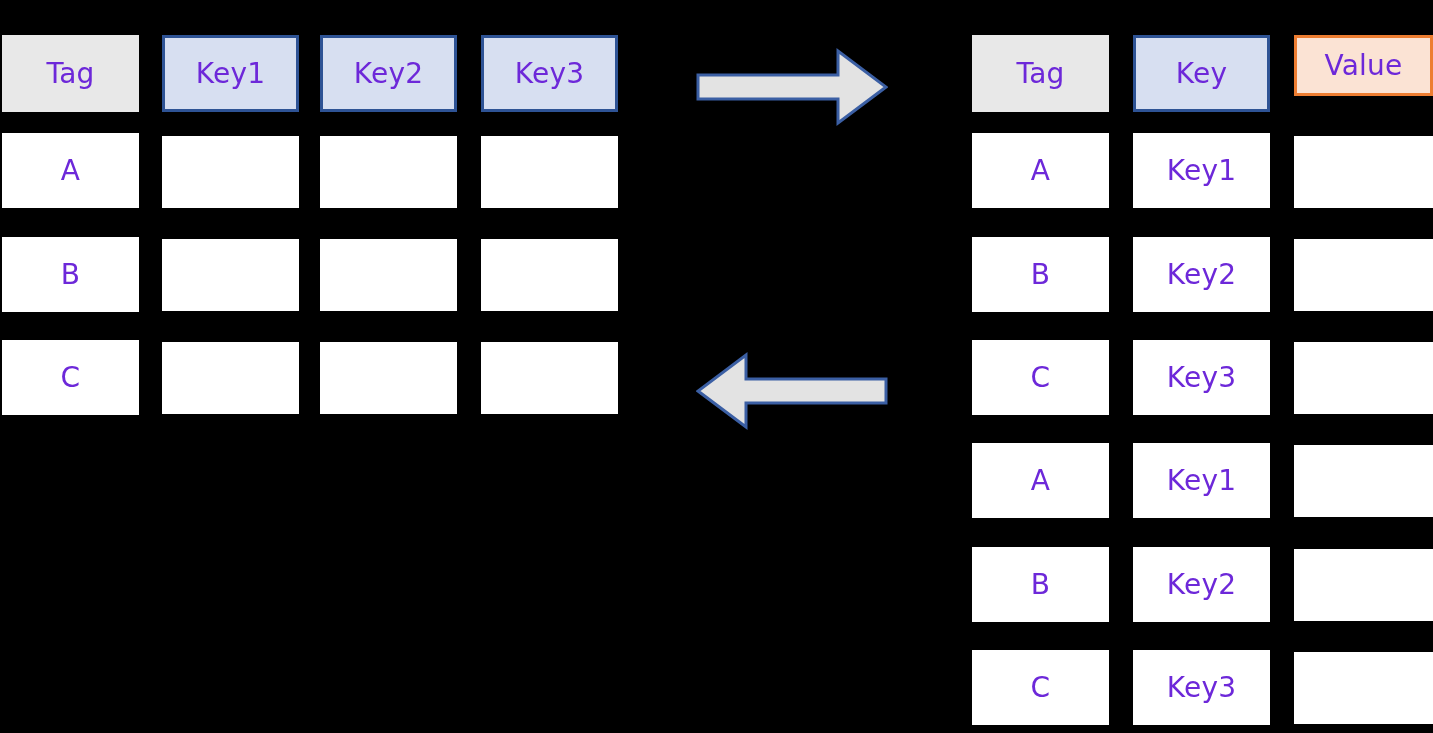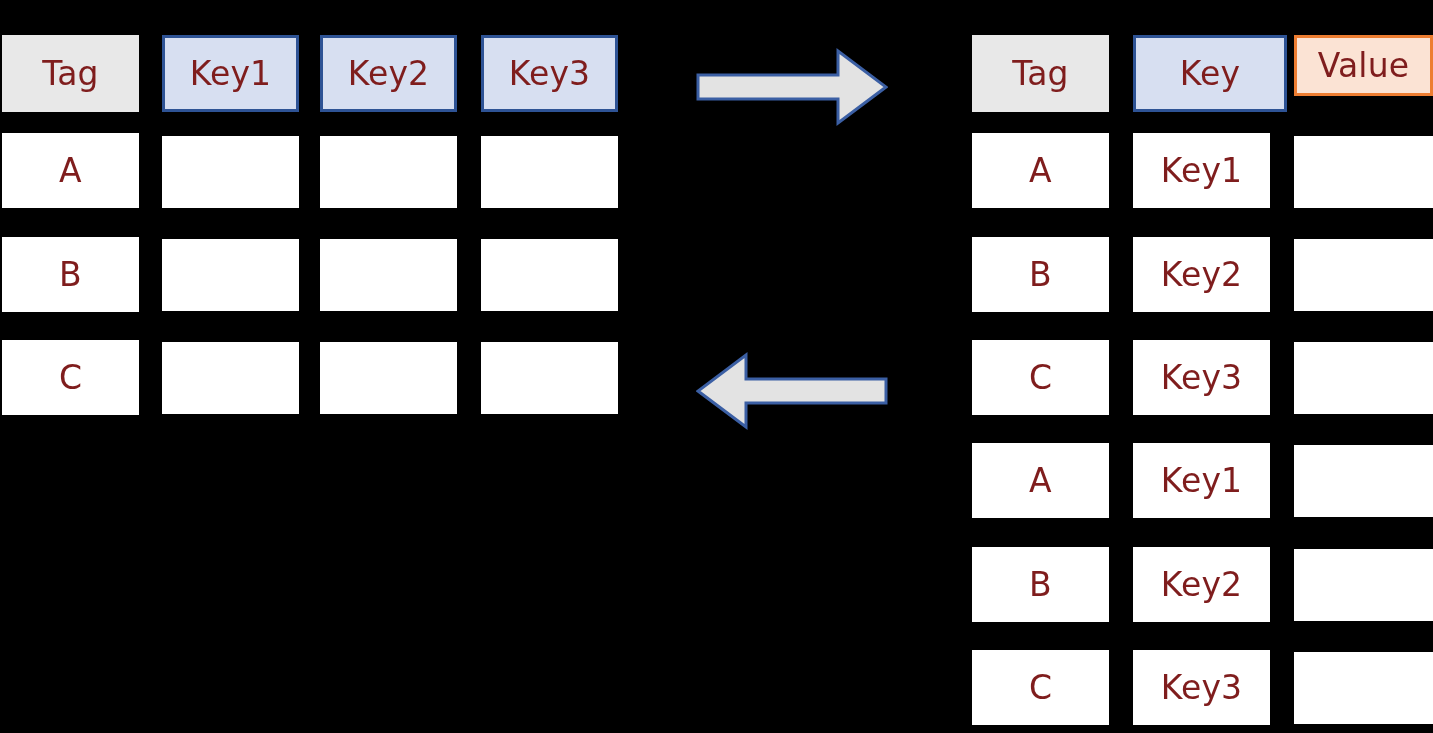--- a/index.html
+++ b/index.html
@@ -23,22 +23,22 @@
     height: 733px;
     background: #000000;
   }
 
   .cell {
     position: absolute;
     box-sizing: border-box;
     display: flex;
     align-items: center;
     justify-content: center;
-    color: #7f1d1d;
-    font-size: 33px;
+    color: #6d28d9;
+    font-size: 28px;
     line-height: 1;
     letter-spacing: 0.2px;
     white-space: nowrap;
   }
 
   .cell-plain {
     background: #FFFFFF;
     border: none;
   }
 
@@ -100,21 +100,21 @@
 
   <div class="arrow" style="left:696px; top:352px; width:192px; height:78px;">
     <svg width="192" height="78" viewBox="0 0 192 78">
       <polygon points="190,27 50,27 50,3 2,39 50,75 50,51 190,51" fill="#E3E3E3" stroke="#3B5FA4" stroke-width="3" stroke-linejoin="miter"></polygon>
     </svg>
   </div>
 
   <div>
 
     <div class="cell cell-tag-head" style="left:972px; top:35px; width:137px; height:77px;">Tag</div>
-    <div class="cell cell-key-head" style="left:1133px; top:35px; width:154px; height:77px;">Key</div>
+    <div class="cell cell-key-head" style="left:1133px; top:35px; width:137px; height:77px;">Key</div>
     <div class="cell cell-value-head" style="left:1294px; top:35px; width:139px; height:61px;">Value</div>
 
     <div class="cell cell-plain" style="left:972px; top:133px; width:137px; height:75px;">A</div>
     <div class="cell cell-plain" style="left:1133px; top:133px; width:137px; height:75px;">Key1</div>
     <div class="cell cell-plain" style="left:1294px; top:136px; width:139px; height:72px;"></div>
 
     <div class="cell cell-plain" style="left:972px; top:237px; width:137px; height:75px;">B</div>
     <div class="cell cell-plain" style="left:1133px; top:237px; width:137px; height:75px;">Key2</div>
     <div class="cell cell-plain" style="left:1294px; top:239px; width:139px; height:72px;"></div>
 

